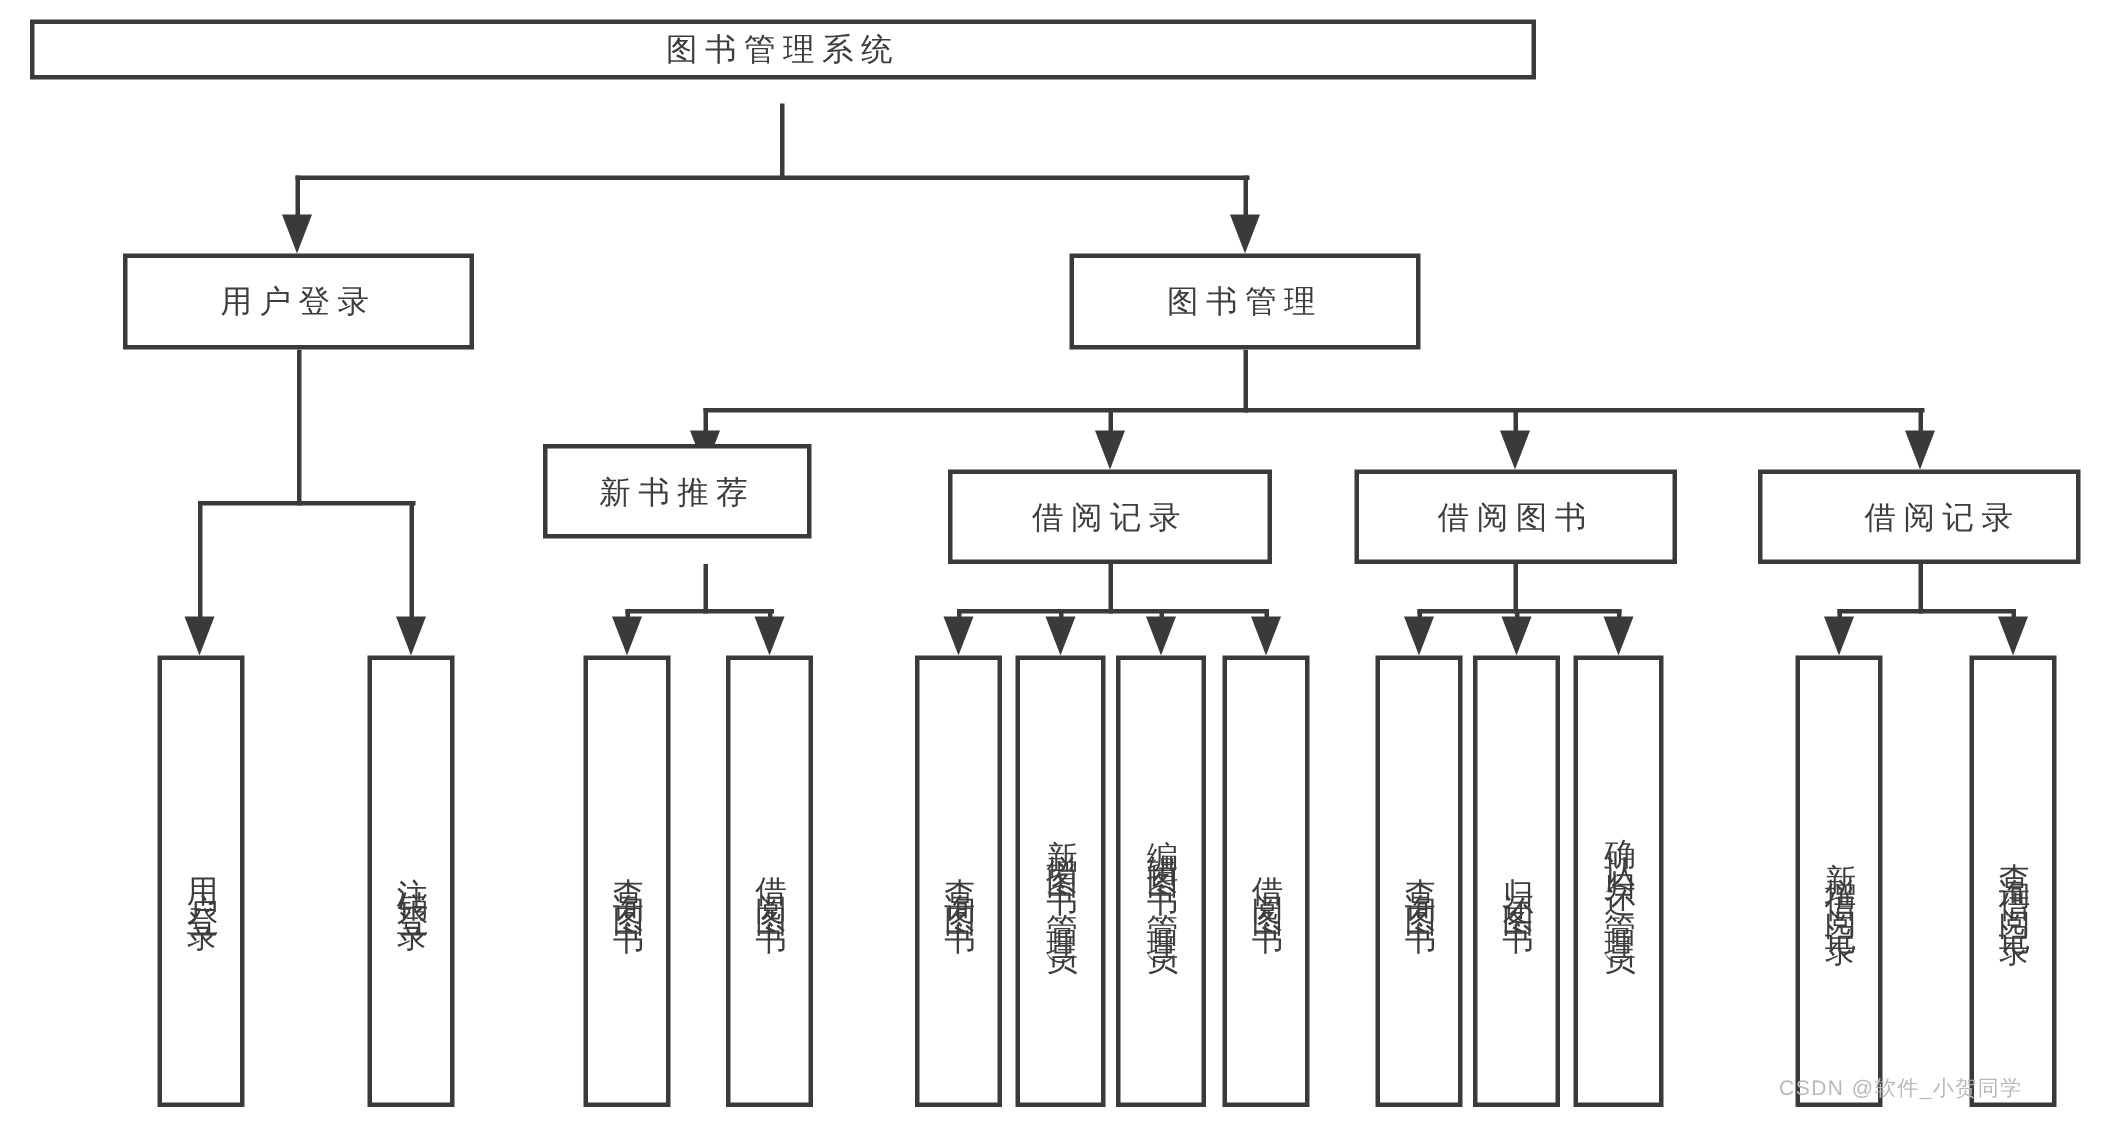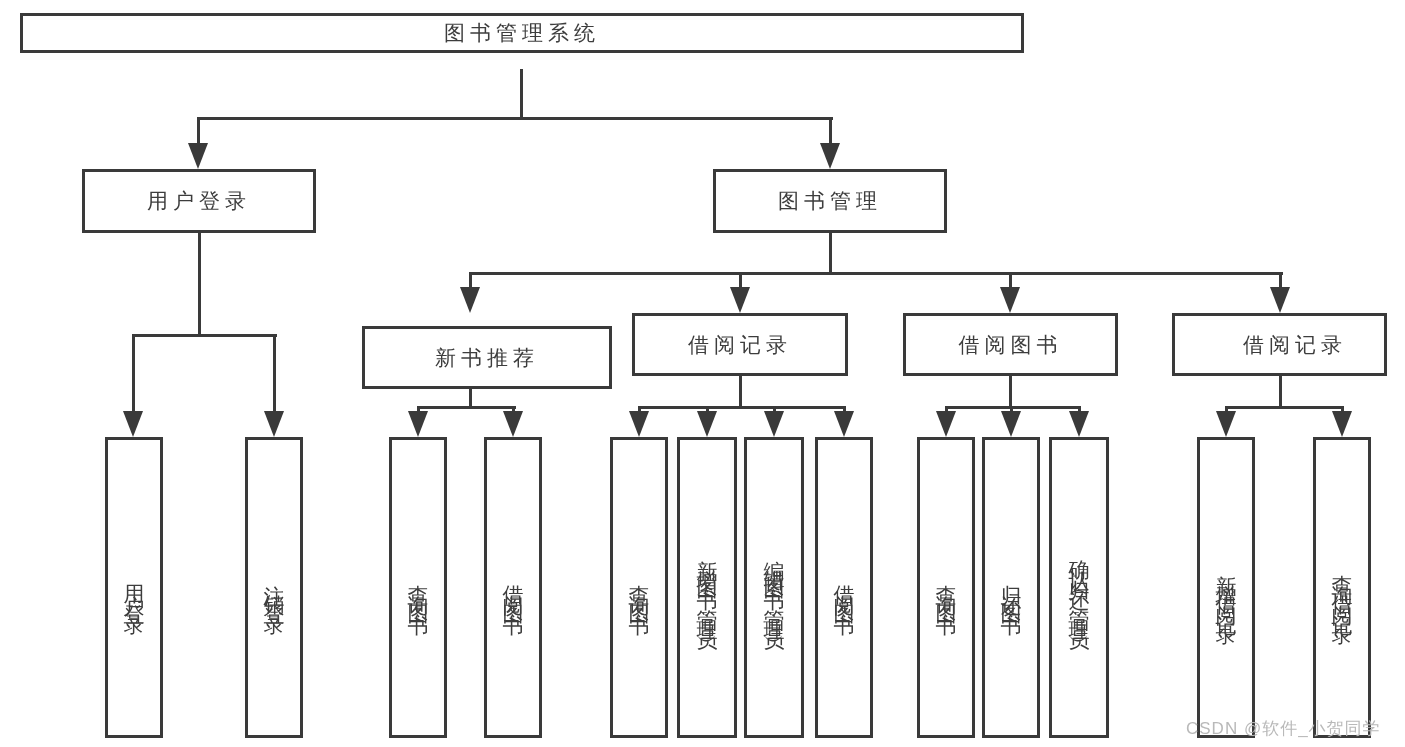--- a/index.html
+++ b/index.html
@@ -44,21 +44,21 @@
     position:absolute;
     width:0;height:0;
     border-left:10px solid transparent;
     border-right:10px solid transparent;
     border-top:26px solid #3a3a3a;
     z-index:1;
   }
   .watermark{
     position:absolute;
     left:1186px;top:717px;
-    font-size:17px;
+    font-size:14px;
     color:#b9b9b9;
     letter-spacing:1px;
     z-index:10;
     white-space:nowrap;
   }
 </style>
 </head>
 <body>
 
 <div id="canvas">
@@ -86,21 +86,21 @@
   <div class="line" style="left:469px;top:272px;width:814px;height:3px;"></div>
   <div class="line" style="left:469px;top:272px;width:3px;height:18px;"></div>
   <div class="line" style="left:739px;top:272px;width:3px;height:18px;"></div>
   <div class="line" style="left:1009px;top:272px;width:3px;height:18px;"></div>
   <div class="line" style="left:1279px;top:272px;width:3px;height:18px;"></div>
   <div class="arrow" style="left:460px;top:287px;"></div>
   <div class="arrow" style="left:730px;top:287px;"></div>
   <div class="arrow" style="left:1000px;top:287px;"></div>
   <div class="arrow" style="left:1270px;top:287px;"></div>
 
-  <div class="node" style="left:362px;top:326px;width:250px;height:63px;">新书推荐</div>
+  <div class="node" style="left:362px;top:296px;width:179px;height:63px;">新书推荐</div>
   <div class="node" style="left:632px;top:313px;width:216px;height:63px;">借阅记录</div>
   <div class="node" style="left:903px;top:313px;width:215px;height:63px;">借阅图书</div>
   <div class="node" style="left:1172px;top:313px;width:215px;height:63px;padding-left:31px;">借阅记录</div>
 
   <div class="line" style="left:469px;top:376px;width:3px;height:33px;"></div>
   <div class="line" style="left:417px;top:406px;width:99px;height:3px;"></div>
   <div class="line" style="left:417px;top:406px;width:3px;height:10px;"></div>
   <div class="line" style="left:512px;top:406px;width:3px;height:10px;"></div>
   <div class="arrow" style="left:408px;top:411px;"></div>
   <div class="arrow" style="left:503px;top:411px;"></div>

